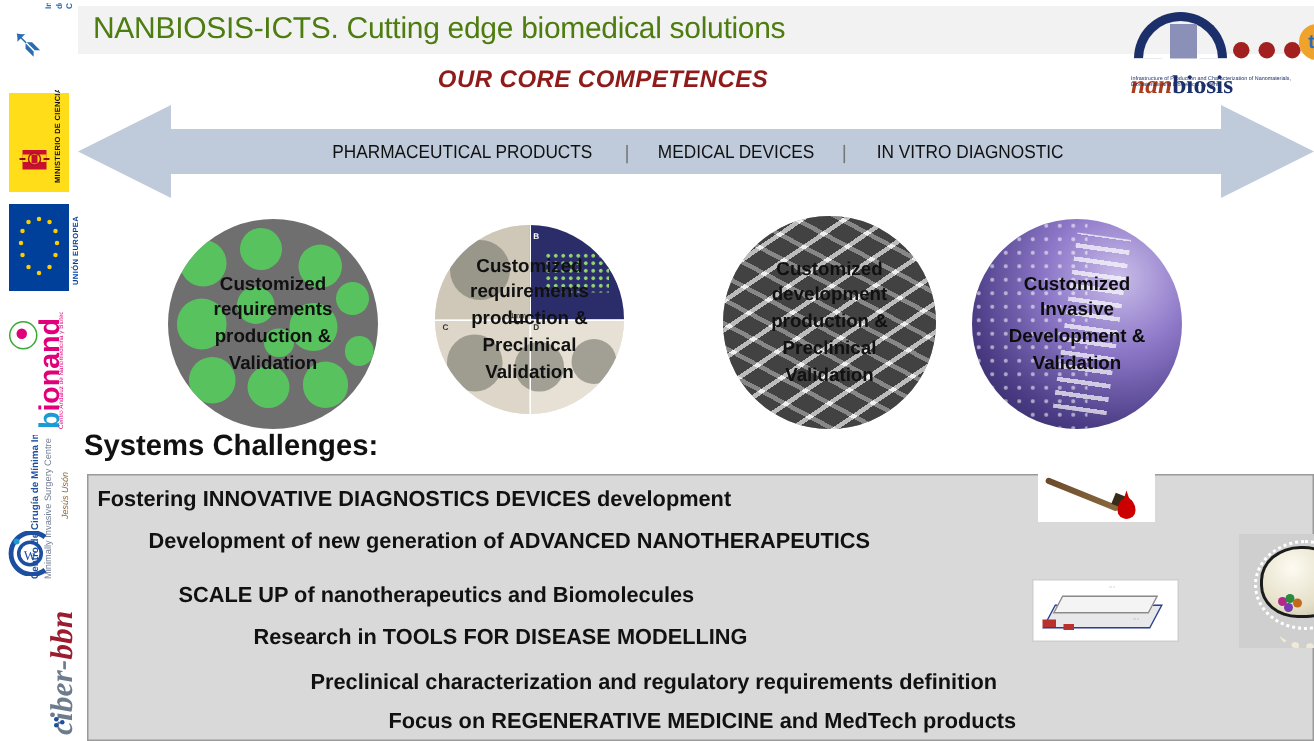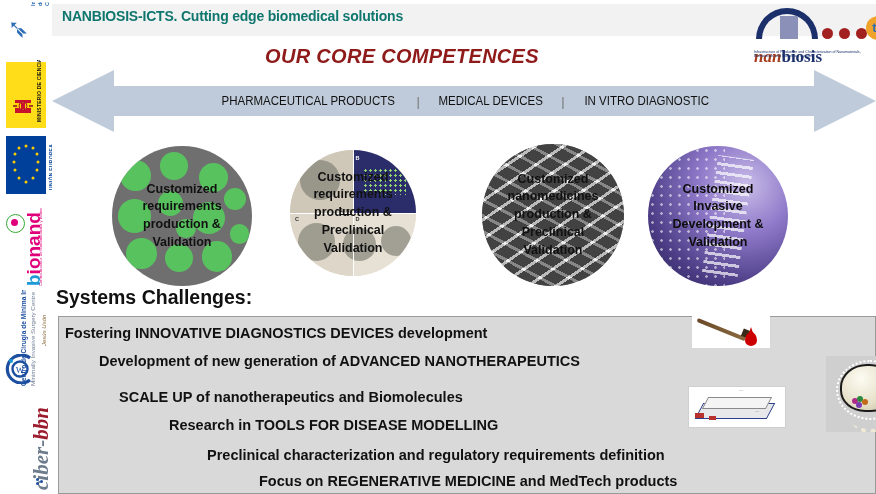--- a/index.html
+++ b/index.html
@@ -128,21 +128,21 @@
   
   .content{position:absolute;left:52px;top:0;width:824px;height:494px;}
 
   
   .title-bar{
     position:absolute;left:0;top:4px;width:824px;height:32px;
     background:#f2f2f2;
   }
   .title-bar .title-text{
     position:absolute;left:10px;top:4px;
-    font-size:14px;font-weight:bold;color:#0f766e;letter-spacing:-.2px;
+    font-size:20px;font-weight:normal;color:#4d7c0f;letter-spacing:-.2px;
     white-space:nowrap;
   }
 
   
   .nb-logo{position:absolute;left:698px;top:2px;width:126px;height:54px;}
   .nb-arch{
     position:absolute;left:6px;top:6px;width:62px;height:31px;
     border:6px solid #1b2f6b;border-bottom:none;
     border-radius:31px 31px 0 0;
     box-sizing:border-box;
@@ -168,21 +168,21 @@
   }
   .nb-badge .bglyph{
     position:absolute;left:0;top:0;width:24px;height:24px;
     color:#2b6cb5;font-size:13px;line-height:24px;text-align:center;font-weight:bold;
   }
 
   
   .subtitle{
     position:absolute;left:0;top:45px;width:700px;
     text-align:center;
-    font-size:20px;font-weight:bold;font-style:italic;
+    font-size:16px;font-weight:bold;font-style:italic;
     color:#8f1a1a;letter-spacing:.3px;
   }
 
   
   .arrow-band{position:absolute;left:0;top:68px;width:824px;height:66px;}
   .arrow-band svg{display:block;}
   .arrow-labels{
     position:absolute;left:0;top:0;width:824px;height:66px;
     display:flex;align-items:center;justify-content:center;
     gap:0px;
@@ -512,21 +512,21 @@
           <div>Validation</div>
         </div>
       </div>
 
       <div class="circ" id="circle-3">
         <div class="bg">
           <span class="mesh"></span>
         </div>
         <div class="clabel">
           <div>Customized</div>
-          <div>nanomedicines</div>
+          <div>development</div>
           <div>production &amp;</div>
           <div>Preclinical</div>
           <div>Validation</div>
         </div>
       </div>
 
       <div class="circ" id="circle-4">
         <div class="bg">
           <span class="dots"></span>
             <span class="chip"></span>

